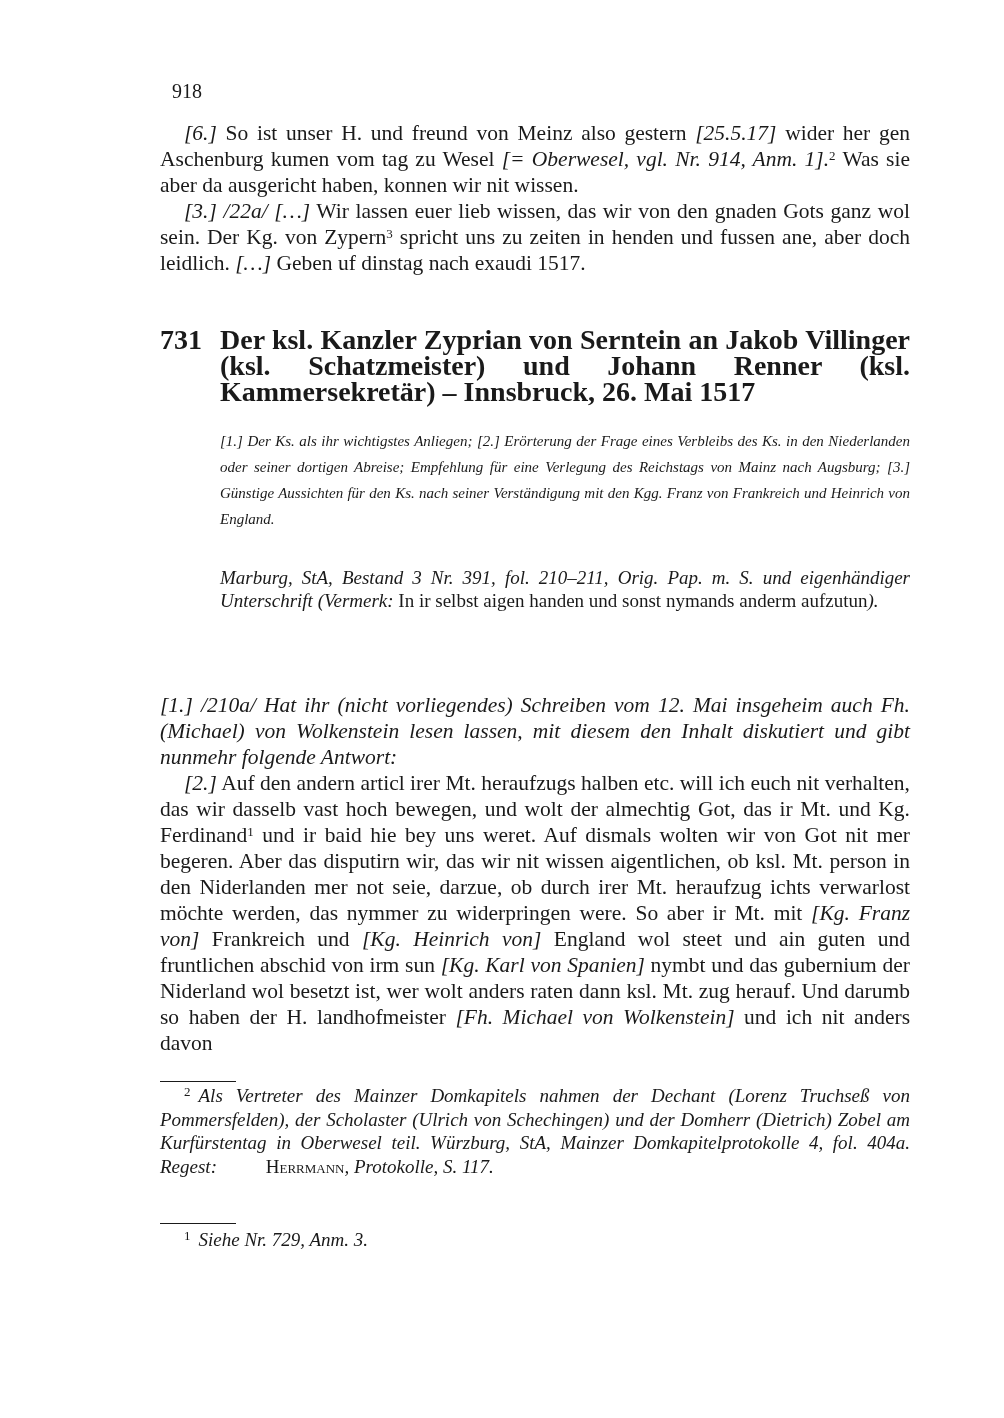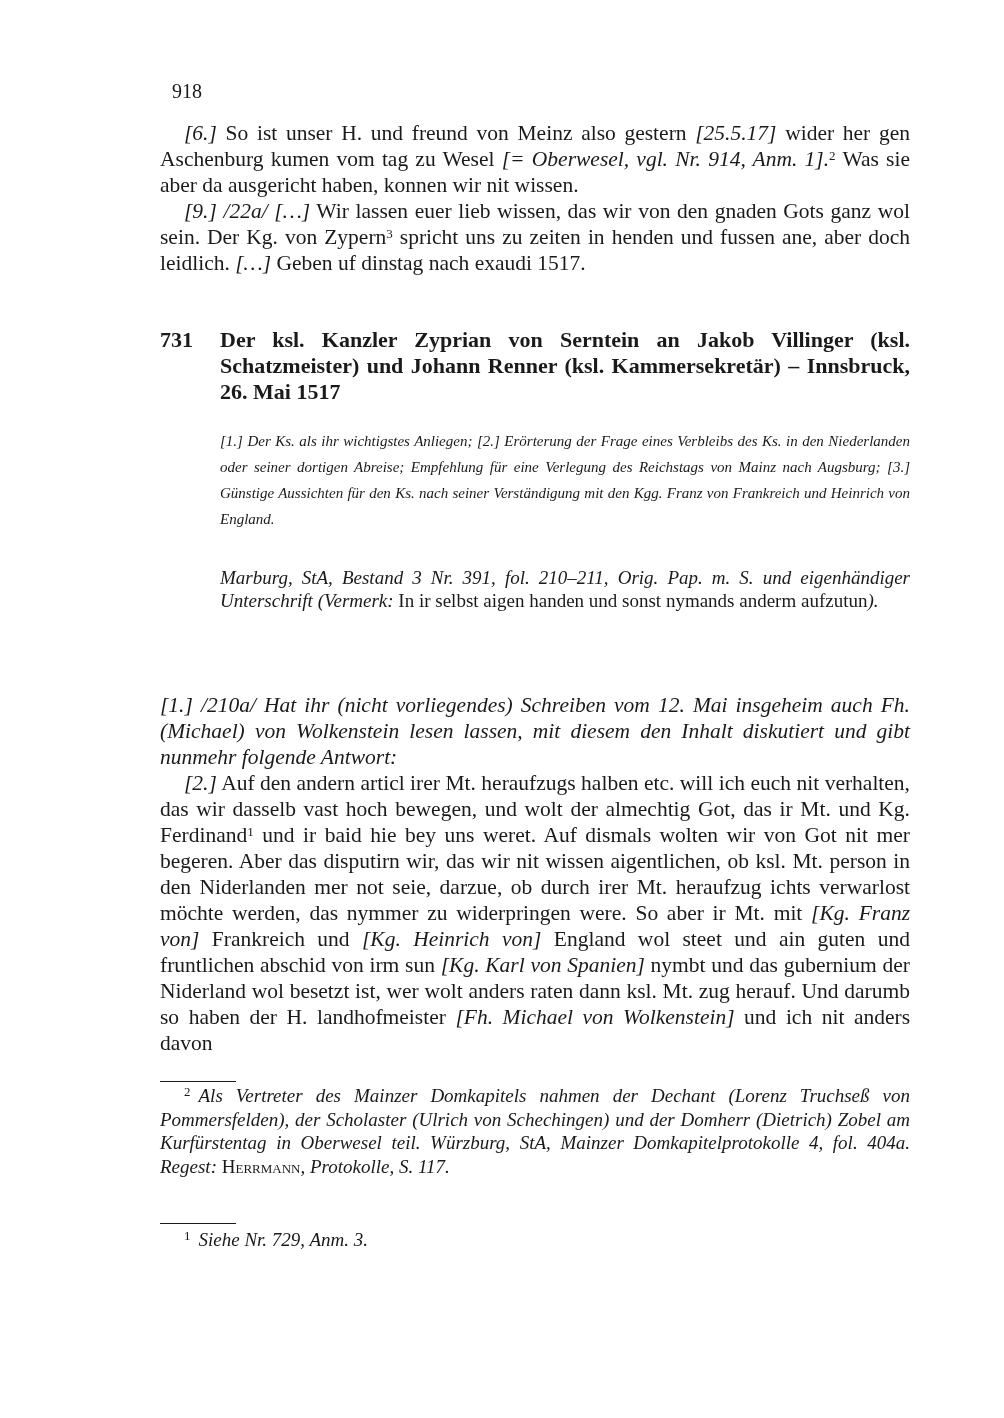--- a/index.html
+++ b/index.html
@@ -8,44 +8,44 @@
   .page { position:absolute; left:160px; top:0; width:750px; }
   .header { position:absolute; top:80px; left:12px; width:750px; height:26px; font-size:20px; }
   .pnum { position:absolute; left:0; top:0; }
   .rtitle { position:absolute; left:0; width:750px; text-align:center; top:0; font-size:19px; }
   .body { font-size:21.5px; line-height:26px; text-align:justify; }
   .indent { text-indent:24px; }
   p { margin:0; }
   i, .it { font-style:italic; }
   sup { font-size:13px; vertical-align:6px; line-height:0; }
   .blk1 { position:absolute; top:120px; left:0; width:750px; }
-  .doc-head { position:absolute; top:327px; left:0; width:750px; font-weight:bold; font-size:22px; line-height:26px; }
+  .doc-head { position:absolute; top:327px; left:0; width:750px; font-weight:bold; font-size:28px; line-height:26px; }
   .doc-num { position:absolute; left:0; top:0; }
   .doc-title { margin-left:60px; text-align:justify; }
   .regest { position:absolute; top:428px; left:60px; width:690px; font-style:italic; font-size:15px; line-height:26px; text-align:justify; }
   .source { position:absolute; top:566px; left:60px; width:690px; font-size:19px; line-height:23px; text-align:justify; }
   .blk2 { position:absolute; top:648px; left:0; width:750px;margin-top:44px; }
   .fn-rule { position:absolute; left:0; width:76px; border-top:1px solid #1a1a1a; }
   .fns { position:absolute; left:0; width:750px; font-size:19px; line-height:23.5px; font-style:italic; text-align:justify; }
   .fn-ind { text-indent:24px; }
   .fnmark { font-style:normal; font-size:13px; vertical-align:6px; line-height:0; margin-right:8px; }
-  .sc { font-style:normal; font-variant:small-caps; }
+  .sc { font-style:normal; font-variant:small-caps;margin-left:44px; }
 </style>
 </head>
 <body>
 
 <div class="page">
 
   <div class="header">
     <span class="pnum">918</span>
   </div>
 
   <div class="blk1 body">
     <p class="indent"><i>[6.]</i><span> So ist unser H. und freund von Meinz also gestern </span><i>[25.5.17]</i><span> wider her gen Aschenburg kumen vom tag zu Wesel </span><i>[= Oberwesel, vgl. Nr. 914, Anm. 1].</i><sup>2</sup><span> Was sie aber da ausgericht haben, konnen wir nit wissen.</span></p>
-    <p class="indent"><i>[9.] /22a/ […]</i><span> Wir lassen euer lieb wissen, das wir von den gnaden Gots ganz wol sein. Der Kg. von Zypern</span><sup>3</sup><span> spricht uns zu zeiten in henden und fussen ane, aber doch leidlich. </span><i>[…]</i><span> Geben uf dinstag nach exaudi 1517.</span></p>
+    <p class="indent"><i>[3.] /22a/ […]</i><span> Wir lassen euer lieb wissen, das wir von den gnaden Gots ganz wol sein. Der Kg. von Zypern</span><sup>3</sup><span> spricht uns zu zeiten in henden und fussen ane, aber doch leidlich. </span><i>[…]</i><span> Geben uf dinstag nach exaudi 1517.</span></p>
   </div>
 
   <div class="doc-head">
     <span class="doc-num">731</span>
     <div class="doc-title">Der ksl. Kanzler Zyprian von Serntein an Jakob Villinger (ksl. Schatzmeister) und Johann Renner (ksl. Kammersekretär) – Innsbruck, 26. Mai 1517</div>
   </div>
 
   <div class="regest">[1.] Der Ks. als ihr wichtigstes Anliegen; [2.] Erörterung der Frage eines Verbleibs des Ks. in den Niederlanden oder seiner dortigen Abreise; Empfehlung für eine Verlegung des Reichstags von Mainz nach Augsburg; [3.] Günstige Aussichten für den Ks. nach seiner Verständigung mit den Kgg. Franz von Frankreich und Heinrich von England.</div>
 
   <div class="source"><i>Marburg, StA, Bestand 3 Nr. 391, fol. 210–211, Orig. Pap. m. S. und eigenhändiger Unterschrift (Vermerk: </i><span>In ir selbst aigen handen und sonst nymands anderm aufzutun</span><i>).</i></div>

